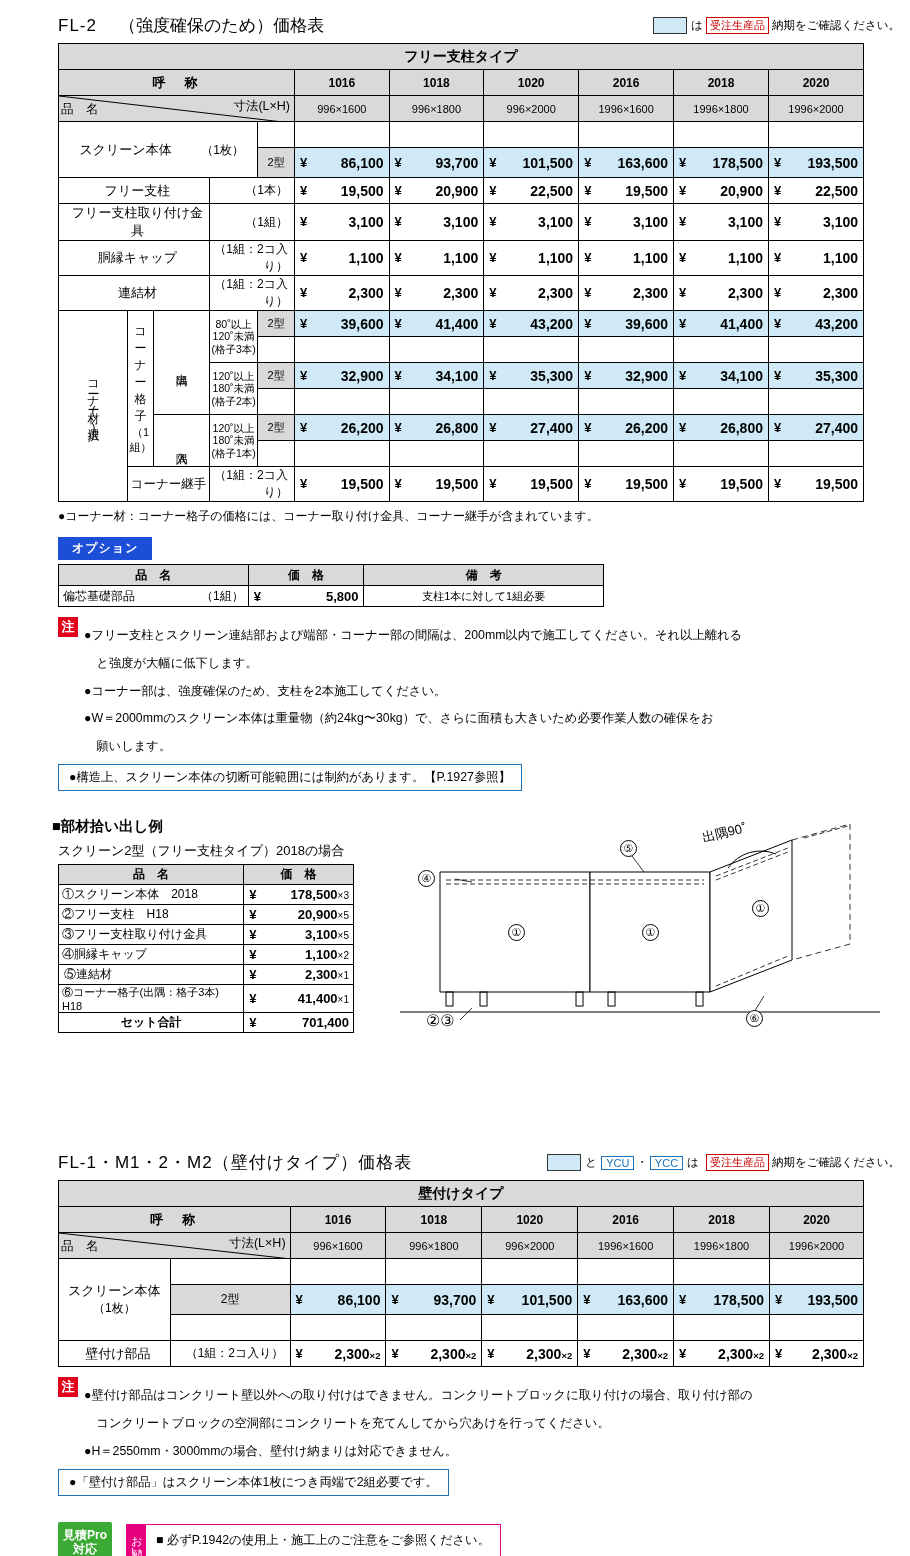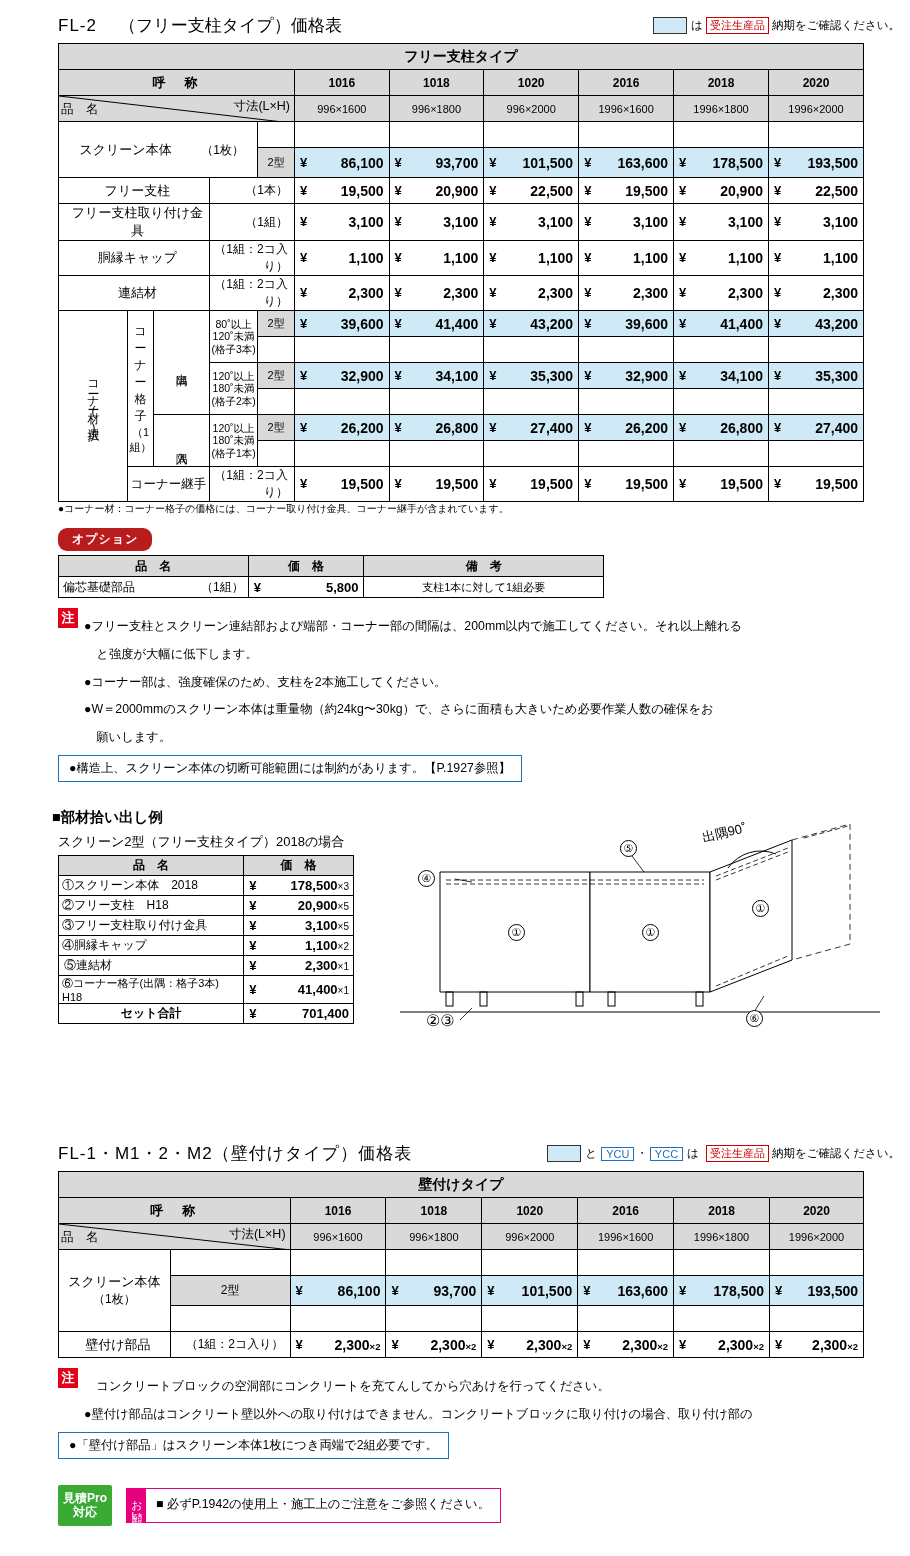--- a/index.html
+++ b/index.html
@@ -52,24 +52,24 @@
     writing-mode: vertical-rl;
     text-orientation: upright;
     letter-spacing: 1px;
     font-size: 12px;
     margin: 0 auto;
   }
   .small { font-size: 10.5px; line-height: 1.15; }
   .mini { font-size: 9.5px; }
 
   
-  .bullet-line { margin: 0 0 0 58px; font-size: 10px; }
+  .bullet-line { margin: 6px 0 0 58px; font-size: 12px; }
   .opt-badge {
-    display: inline-block; background: #b91c1c; color: #fff; font-size: 12px;
-    padding: 3px 14px; margin: 12px 0 4px 58px; font-weight: bold; letter-spacing: 1px; border-radius: 9px;
+    display: inline-block; background: #1d4ed8; color: #fff; font-size: 12px;
+    padding: 3px 14px; margin: 12px 0 4px 58px; font-weight: bold; letter-spacing: 1px;
   }
   .opttable { margin-left: 58px; width: 546px; }
   .opttable td { height: 21px; font-size: 12px; }
 
   .note-block { margin: 10px 0 0 58px; display: flex; }
   .note-tag {
     background: #e2001a; color: #fff; font-weight: bold; width: 20px; height: 20px;
     display: flex; align-items: center; justify-content: center; font-size: 13px; flex: 0 0 20px;
   }
   .note-body { margin-left: 6px; font-size: 12.3px; line-height: 1.45; width: 800px; }
@@ -116,21 +116,21 @@
   .diag-label { position: absolute; font-size: 13px; }
 </style>
 </head>
 <body>
 
 <div class="page">
 
   
   <div class="title-row">
     <span class="title-main">FL-2</span>
-    <span class="title-sub">（フリー支柱タイプ）価格表</span>
+    <span class="title-sub">（強度確保のため）価格表</span>
     <span class="note-right">
       <span class="swatch"></span>
       <span style="margin-left:4px">は</span>
       <span class="redbox">受注生産品</span>
       <span>納期をご確認ください。</span>
     </span>
   </div>
 
   
   <table class="maintable">
@@ -565,22 +565,23 @@
       <td class="price"><span class="yen">¥</span><span>2,300</span><span class="mini">×2</span></td>
       <td class="price"><span class="yen">¥</span><span>2,300</span><span class="mini">×2</span></td>
     </tr>
   </tbody>
     </table>
 
   
   <div class="note-block">
     <div class="note-tag">注</div>
     <div class="note-body">
+      <div>●壁付け部品はコンクリート壁以外への取り付けはできません。コンクリートブロックに取り付けの場合、取り付け部の</div>
       <div>　コンクリートブロックの空洞部にコンクリートを充てんしてから穴あけを行ってください。</div>
-      <div>●壁付け部品はコンクリート壁以外への取り付けはできません。コンクリートブロックに取り付けの場合、取り付け部の</div>
+      <div>●H＝2550mm・3000mmの場合、壁付け納まりは対応できません。</div>
     </div>
   </div>
   <div class="blue-box">●「壁付け部品」はスクリーン本体1枚につき両端で2組必要です。</div>
 
   
   <div class="footer-row">
     <div class="green-badge">
       <div>見積Pro</div>
       <div>対応</div>
     </div>

